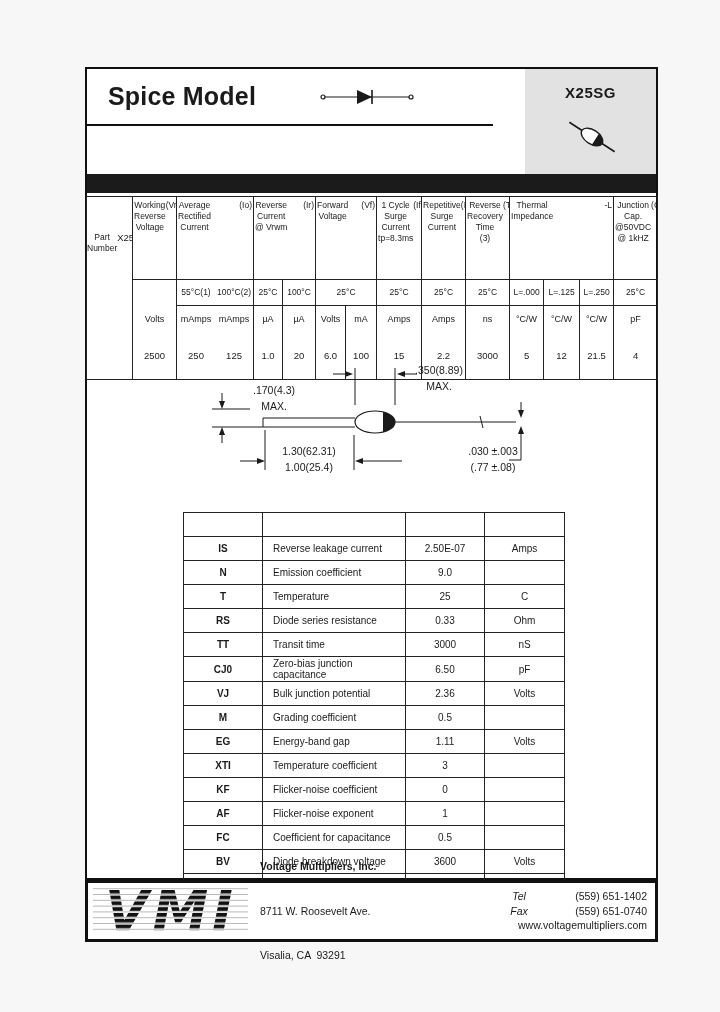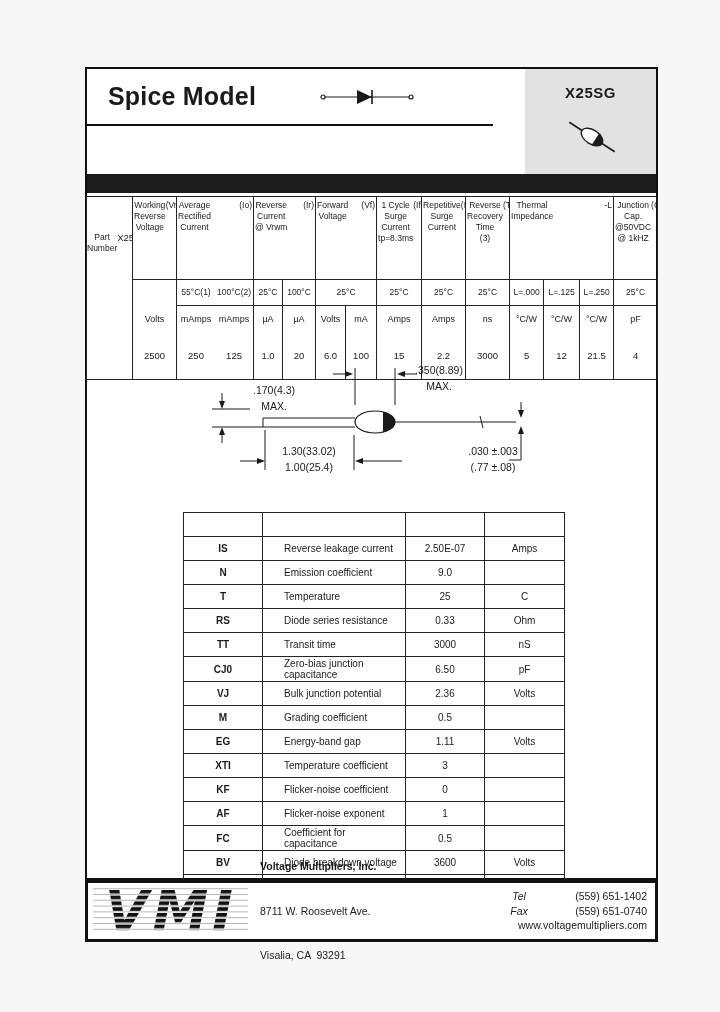--- a/index.html
+++ b/index.html
@@ -49,21 +49,21 @@
   .dim{position:absolute;width:110px;text-align:center;font-size:10.5px;line-height:1.5;}
   .dim-body-dia{left:132px;top:294px;margin-top:20px;}
   .dim-body-len{left:297px;top:294px;}
   .dim-lead-len{left:167px;top:375px;}
   .dim-lead-dia{left:351px;top:375px;}
   
   .spice{position:absolute;left:96px;top:443px;width:381px;table-layout:fixed;}
   .spice td{border:1px solid #222;font-size:10px;height:21px;padding:1px 0;vertical-align:middle;}
   .spice tr.empty td{height:21px;}
   .spice td.sym{font-weight:bold;text-align:center;}
-  .spice td.desc{text-align:left;padding-left:21px;padding-right:6px;}
+  .spice td.desc{text-align:left;padding-left:10px;padding-right:6px;}
   .spice td.val,.spice td.unit{text-align:center;}
   
   .footer-box{
     position:absolute;left:85px;top:880px;width:573px;height:62px;
     box-sizing:border-box;border:3px solid #111;background:#fff;
     display:flex;align-items:center;
   }
   .logo{margin-left:5px;flex:0 0 155px;}
   .company{margin-left:12px;font-size:10.5px;line-height:1.42;white-space:pre;}
   .company .c1{font-weight:bold;}
@@ -323,21 +323,21 @@
   </svg>
   <div class="dim dim-body-dia">
     <div>.170(4.3)</div>
       <div>MAX.</div>
   </div>
   <div class="dim dim-body-len">
     <div>.350(8.89)</div>
       <div>MAX.</div>
   </div>
   <div class="dim dim-lead-len">
-    <div>1.30(33.02)</div>
+    <div>1.30(62.31)</div>
       <div>1.00(25.4)</div>
   </div>
   <div class="dim dim-lead-dia">
     <div>.030 ±.003</div>
       <div>(.77 ±.08)</div>
   </div>
 
   <table class="spice">
     <colgroup>
       <col style="width:79px">

